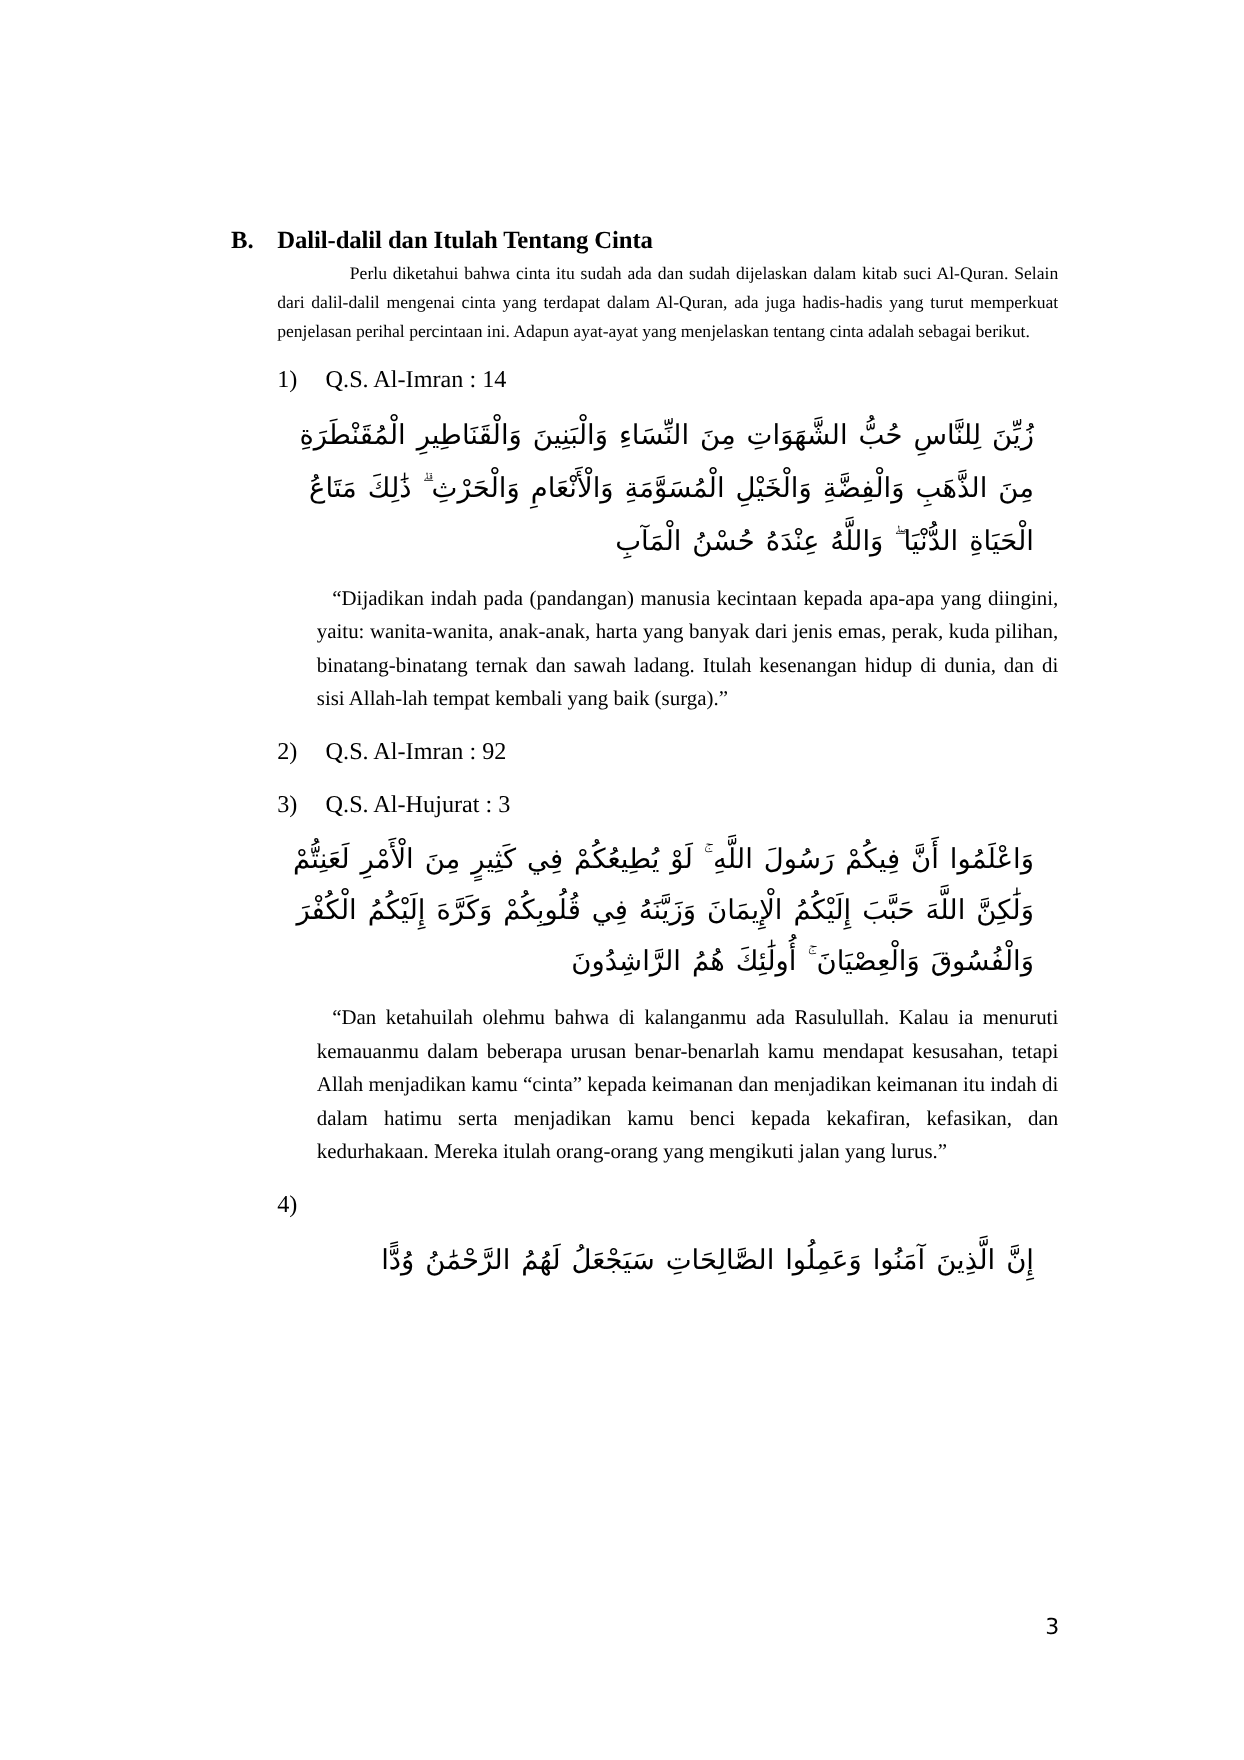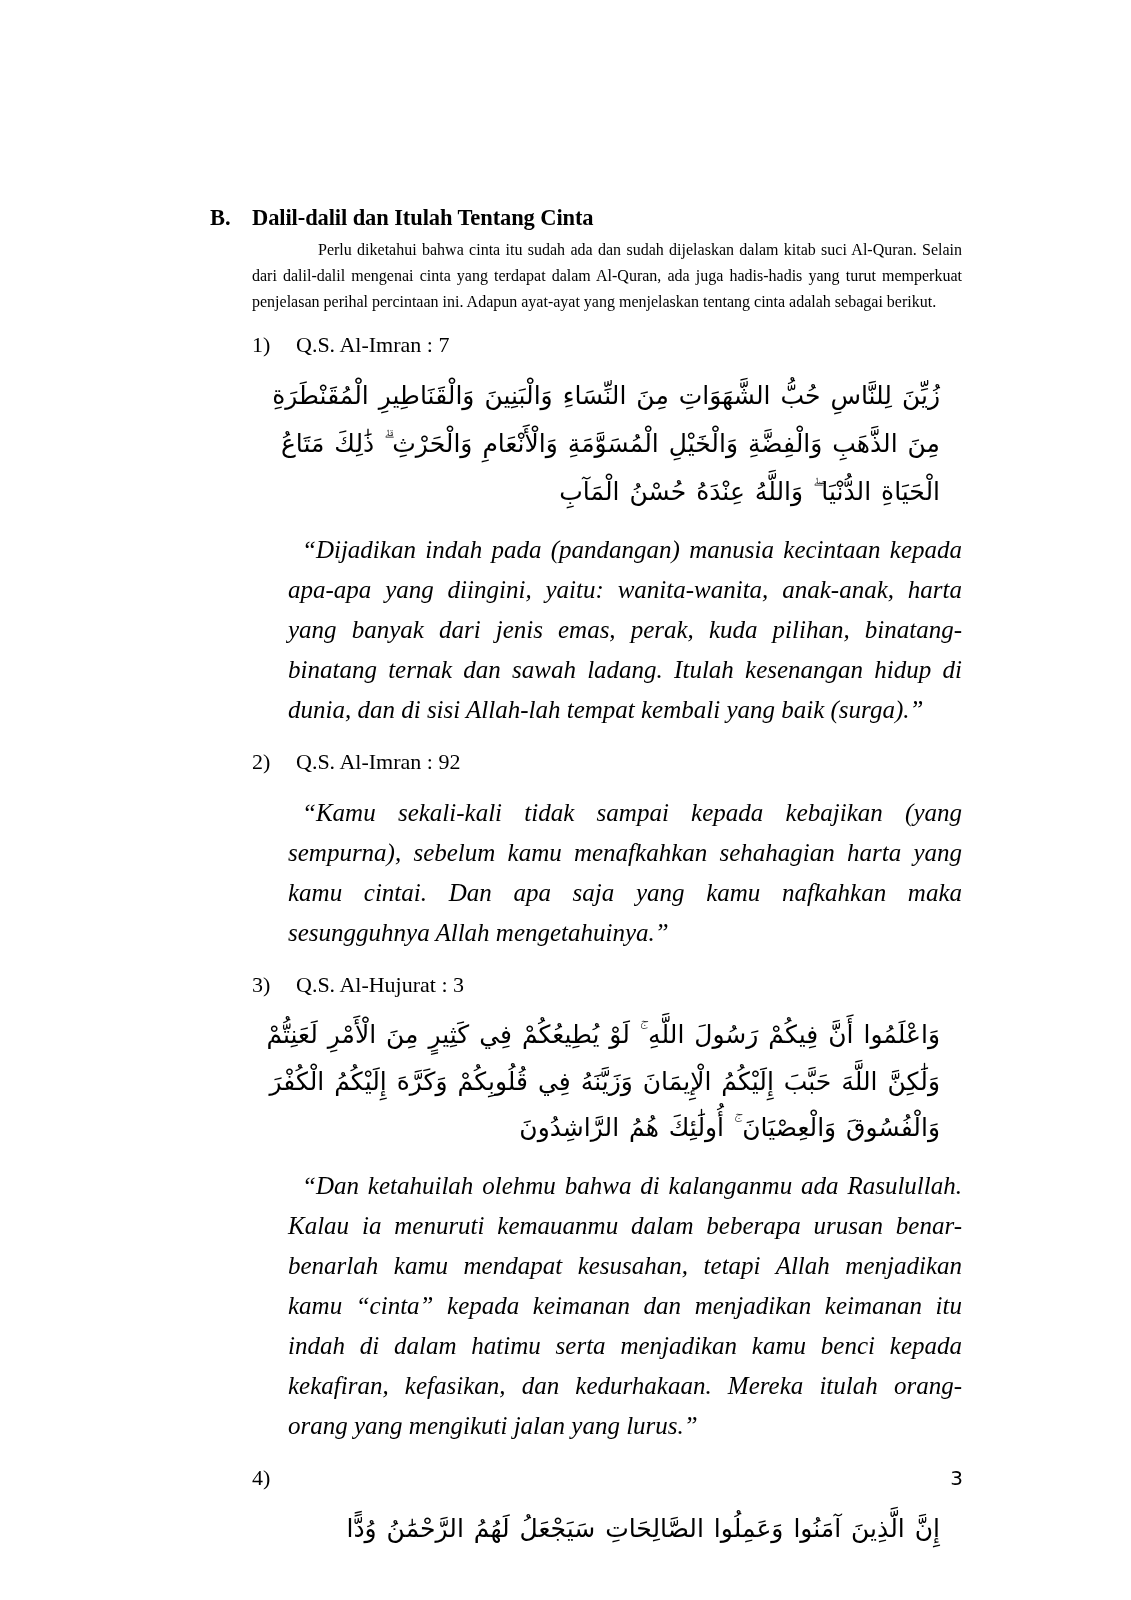--- a/index.html
+++ b/index.html
@@ -87,22 +87,21 @@
     padding: 0 22px 0 36px;
     margin: 10px 0 14px 0;
     word-spacing: 2px;
   }
   .arabic.line-tight {
     line-height: 1.86;
   }
 
   
   .translation {
-    font-size: 25px;
-    font-style: italic;
+    font-size: 19px;
     line-height: 1.6;
     text-align: justify;
     margin: 14px 0 14px 0;
     padding-left: 78px;
     padding-right: 0px;
     text-indent: 14px;
   }
 
   
   .page-number {
@@ -122,30 +121,29 @@
 
     <div class="section-heading">
       <span class="letter">B.</span>
       <span class="title">Dalil-dalil dan Itulah Tentang Cinta</span>
     </div>
 
     <p class="body-par">Perlu diketahui bahwa cinta itu sudah ada dan sudah dijelaskan dalam kitab suci Al-Quran. Selain dari dalil-dalil mengenai cinta yang terdapat dalam Al-Quran, ada juga hadis-hadis yang turut memperkuat penjelasan perihal percintaan ini. Adapun ayat-ayat yang menjelaskan tentang cinta adalah sebagai berikut.</p>
 
     <div class="verse-ref">
       <span class="num">1)</span>
-      <span class="label">Q.S. Al-Imran : 7</span>
+      <span class="label">Q.S. Al-Imran : 14</span>
     </div>
     <div class="arabic">زُيِّنَ لِلنَّاسِ حُبُّ الشَّهَوَاتِ مِنَ النِّسَاءِ وَالْبَنِينَ وَالْقَنَاطِيرِ الْمُقَنْطَرَةِ مِنَ الذَّهَبِ وَالْفِضَّةِ وَالْخَيْلِ الْمُسَوَّمَةِ وَالْأَنْعَامِ وَالْحَرْثِ ۗ ذَٰلِكَ مَتَاعُ الْحَيَاةِ الدُّنْيَا ۖ وَاللَّهُ عِنْدَهُ حُسْنُ الْمَآبِ</div>
     <p class="translation">“Dijadikan indah pada (pandangan) manusia kecintaan kepada apa-apa yang diingini, yaitu: wanita-wanita, anak-anak, harta yang banyak dari jenis emas, perak, kuda pilihan, binatang-binatang ternak dan sawah ladang. Itulah kesenangan hidup di dunia, dan di sisi Allah-lah tempat kembali yang baik (surga).”</p>
 
     <div class="verse-ref">
       <span class="num">2)</span>
       <span class="label">Q.S. Al-Imran : 92</span>
     </div>
-    <p class="translation">“Kamu sekali-kali tidak sampai kepada kebajikan (yang sempurna), sebelum kamu menafkahkan sehahagian harta yang kamu cintai. Dan apa saja yang kamu nafkahkan maka sesungguhnya Allah mengetahuinya.”</p>
 
     <div class="verse-ref">
       <span class="num">3)</span>
       <span class="label">Q.S. Al-Hujurat : 3</span>
     </div>
     <div class="arabic line-tight">وَاعْلَمُوا أَنَّ فِيكُمْ رَسُولَ اللَّهِ ۚ لَوْ يُطِيعُكُمْ فِي كَثِيرٍ مِنَ الْأَمْرِ لَعَنِتُّمْ وَلَٰكِنَّ اللَّهَ حَبَّبَ إِلَيْكُمُ الْإِيمَانَ وَزَيَّنَهُ فِي قُلُوبِكُمْ وَكَرَّهَ إِلَيْكُمُ الْكُفْرَ وَالْفُسُوقَ وَالْعِصْيَانَ ۚ أُولَٰئِكَ هُمُ الرَّاشِدُونَ</div>
     <p class="translation">“Dan ketahuilah olehmu bahwa di kalanganmu ada Rasulullah. Kalau ia menuruti kemauanmu dalam beberapa urusan benar-benarlah kamu mendapat kesusahan, tetapi Allah menjadikan kamu “cinta” kepada keimanan dan menjadikan keimanan itu indah di dalam hatimu serta menjadikan kamu benci kepada kekafiran, kefasikan, dan kedurhakaan. Mereka itulah orang-orang yang mengikuti jalan yang lurus.”</p>
 
     <div class="verse-ref">
       <span class="num">4)</span>

